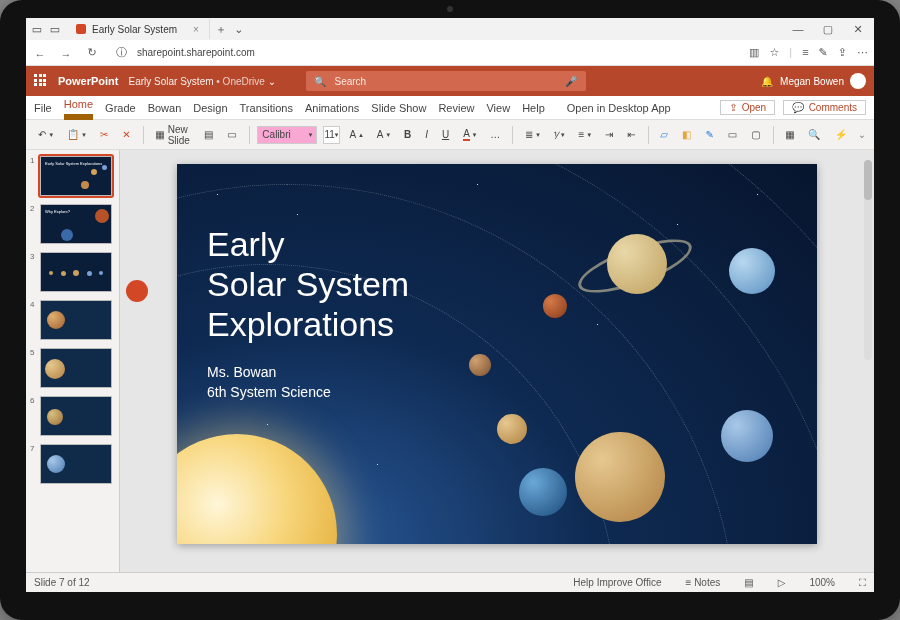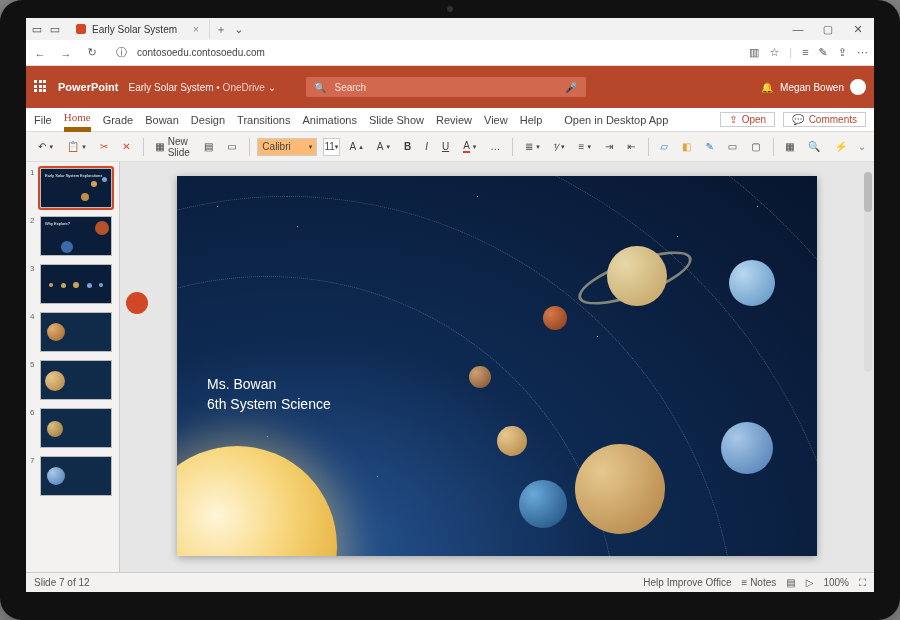--- a/index.html
+++ b/index.html
@@ -12,41 +12,41 @@
   .tabbar .wicon { width:14px; height:14px; display:flex; align-items:center; justify-content:center; color:#555; }
   .tab { display:flex; align-items:center; gap:6px; padding:0 10px; height:20px; border-right:1px solid #ddd; font-size:10px; color:#333; }
   .tab .favicon { width:10px; height:10px; background:#d24726; border-radius:2px; }
   .winbtns { margin-left:auto; display:flex; gap:6px; }
   .winbtns span { width:24px; text-align:center; color:#555; font-size:11px; }
   .addrbar { height:26px; background:#fff; border-bottom:1px solid #ddd; display:flex; align-items:center; padding:0 6px; gap:10px; color:#555; }
   .addrbar .navbtn { width:16px; text-align:center; }
   .addrbar .url { flex:0 0 auto; color:#444; font-size:10px; }
   .addrbar .right { margin-left:auto; display:flex; gap:10px; }
   
-  .appbar { height:42px; background:#b7472a; color:#fff; display:flex; align-items:center; padding:0 8px; gap:10px; font-size:11px; }
+  .appbar { height:30px; background:#b7472a; color:#fff; display:flex; align-items:center; padding:0 8px; gap:10px; font-size:11px; }
   .waffle { width:14px; height:14px; display:grid; grid-template-columns:repeat(3,3px); grid-template-rows:repeat(3,3px); gap:1.5px; }
   .waffle i { background:#fff; }
   .appname { font-weight:600; }
   .docname { opacity:.92; font-size:10px; }
   .searchbox { flex:0 0 280px; height:20px; background:#d2694f; border-radius:2px; display:flex; align-items:center; padding:0 8px; gap:8px; color:#fbe6df; font-size:10px; margin-left:20px; }
   .searchbox .mic { margin-left:auto; }
   .userbox { margin-left:auto; display:flex; align-items:center; gap:6px; font-size:10px; }
   .avatar { width:16px; height:16px; background:#fff; border-radius:50%; }
   
   .ribtabs { height:24px; background:#fff; border-bottom:1px solid #ddd; display:flex; align-items:center; padding:0 8px; gap:12px; font-size:11px; color:#444; }
   .ribtabs .t { padding:4px 0; cursor:pointer; }
-  .ribtabs .t.active { color:#b7472a; border-bottom:6px solid #a16207;font-family:Liberation Serif, serif; }
+  .ribtabs .t.active { color:#b7472a; border-bottom:8px solid #a16207; }
   .ribtabs .right { margin-left:auto; display:flex; gap:8px; }
   .sharebtn,.commentbtn { border:1px solid #ccc; padding:1px 8px; font-size:10px; color:#b7472a; display:flex; align-items:center; gap:4px; }
   .commentbtn { color:#b7472a; }
   
   .ribrow { height:30px; background:#f3f2f1; border-bottom:1px solid #ddd; display:flex; align-items:center; padding:0 8px; gap:6px; font-size:10px; color:#444; }
   .ribrow .btn { display:flex; align-items:center; gap:3px; padding:0 4px; height:22px; }
   .ribrow .sep { width:1px; height:18px; background:#ccc; margin:0 2px; }
-  .fontbox { border:1px solid #ccc; background:#fdba74; height:18px; padding:0 4px; display:flex; align-items:center; min-width:60px; font-size:10px; }
+  .fontbox { border:1px solid #ccc; background:#f9a8d4; height:18px; padding:0 4px; display:flex; align-items:center; min-width:60px; font-size:10px; }
   .sizebox { border:1px solid #ccc; background:#fff; height:18px; width:28px; display:flex; align-items:center; justify-content:center; font-size:10px; }
   
   .editarea { flex:1; display:flex; background:#e6e6e6; overflow:hidden; }
   .thumbs { width:94px; background:#f3f2f1; border-right:1px solid #ccc; overflow-y:auto; padding:6px 6px; }
   .thumb { position:relative; margin-bottom:8px; }
   .thumb .num { position:absolute; left:-2px; top:0; font-size:8px; color:#666; }
   .thumb .mini { margin-left:8px; width:72px; height:40px; background:#0a1e3a; border:1px solid #bbb; border-radius:1px; position:relative; overflow:hidden; }
   .thumb.active .mini { outline:2px solid #d24726; }
   .mini .mtxt { position:absolute; left:4px; top:4px; color:#fff; font-size:4px; line-height:5px; }
   .mini .dot { position:absolute; border-radius:50%; }
@@ -57,21 +57,21 @@
   .slide { width:640px; height:380px; background:radial-gradient(ellipse at 20% 100%, #2a5a9a 0%, #0e2a52 40%, #07152e 100%); position:relative; overflow:hidden; box-shadow:0 2px 8px rgba(0,0,0,.3); color:#fff; }
   
   .orbit { position:absolute; border:1px dotted rgba(255,255,255,.25); border-radius:50%; }
   .slide h1 { position:absolute; left:30px; top:60px; font-weight:300; font-size:34px; line-height:40px; }
   .slide .sub { position:absolute; left:30px; top:198px; font-size:14px; font-weight:400; line-height:20px; }
   .star { position:absolute; width:1px; height:1px; background:#cfe0ff; }
   .planet { position:absolute; border-radius:50%; }
   .ring { position:absolute; border:3px solid rgba(210,200,160,.6); border-radius:50%; transform:rotate(-20deg); }
   
   .status { height:20px; background:#f3f2f1; border-top:1px solid #ccc; display:flex; align-items:center; padding:0 8px; font-size:10px; color:#555; gap:10px; }
-  .status .right { margin-left:auto; display:flex; align-items:center; gap:10px;justify-content:flex-end; }
+  .status .right { margin-left:auto; display:flex; align-items:center; gap:24px;justify-content:flex-end; }
 </style>
 </head>
 <body>
 
 <div class="tablet">
   <div class="camera"></div>
   <div class="screen">
 
     <div class="tabbar">
       <span class="wicon">▭</span>
@@ -88,21 +88,21 @@
         <span>▢</span>
         <span>✕</span>
       </div>
     </div>
 
     <div class="addrbar">
       <span class="navbtn">←</span>
       <span class="navbtn">→</span>
       <span class="navbtn">↻</span>
       <span style="margin-left:6px">ⓘ</span>
-      <span class="url">contosoedu.contosoedu.com</span>
+      <span class="url">sharepoint.sharepoint.com</span>
       <div class="right">
         <span>▥</span>
         <span>☆</span>
         <span style="color:#ccc">|</span>
         <span>≡</span>
         <span>✎</span>
         <span>⇪</span>
         <span>⋯</span>
       </div>
     </div>
@@ -293,20 +293,25 @@
           <div class="planet" style="width:24px;height:24px;left:366px;top:130px;background:radial-gradient(circle at 30% 30%,#d47a4a,#8a3a1a)"></div>
           <div class="planet" style="width:90px;height:90px;left:398px;top:268px;background:radial-gradient(circle at 30% 30%,#e6c890,#b08040);"></div>
 
           <div class="ring" style="width:120px;height:36px;left:398px;top:84px"></div>
           <div class="planet" style="width:60px;height:60px;left:430px;top:70px;background:radial-gradient(circle at 30% 30%,#e8d8a8,#c0a060)"></div>
 
           <div class="planet" style="width:46px;height:46px;left:552px;top:84px;background:radial-gradient(circle at 30% 30%,#b8d8f0,#5a90c0)"></div>
 
           <div class="planet" style="width:52px;height:52px;left:544px;top:246px;background:radial-gradient(circle at 30% 30%,#a8c8e8,#4a7ab0)"></div>
 
+          <h1>
+            <span>Early</span><br>
+            <span>Solar System</span><br>
+            <span>Explorations</span>
+          </h1>
           <div class="sub">
             <span>Ms. Bowan</span><br>
             <span>6th System Science</span>
           </div>
         </div>
       </div>
     </div>
 
     <div class="status">
       <span>Slide 7 of 12</span>

